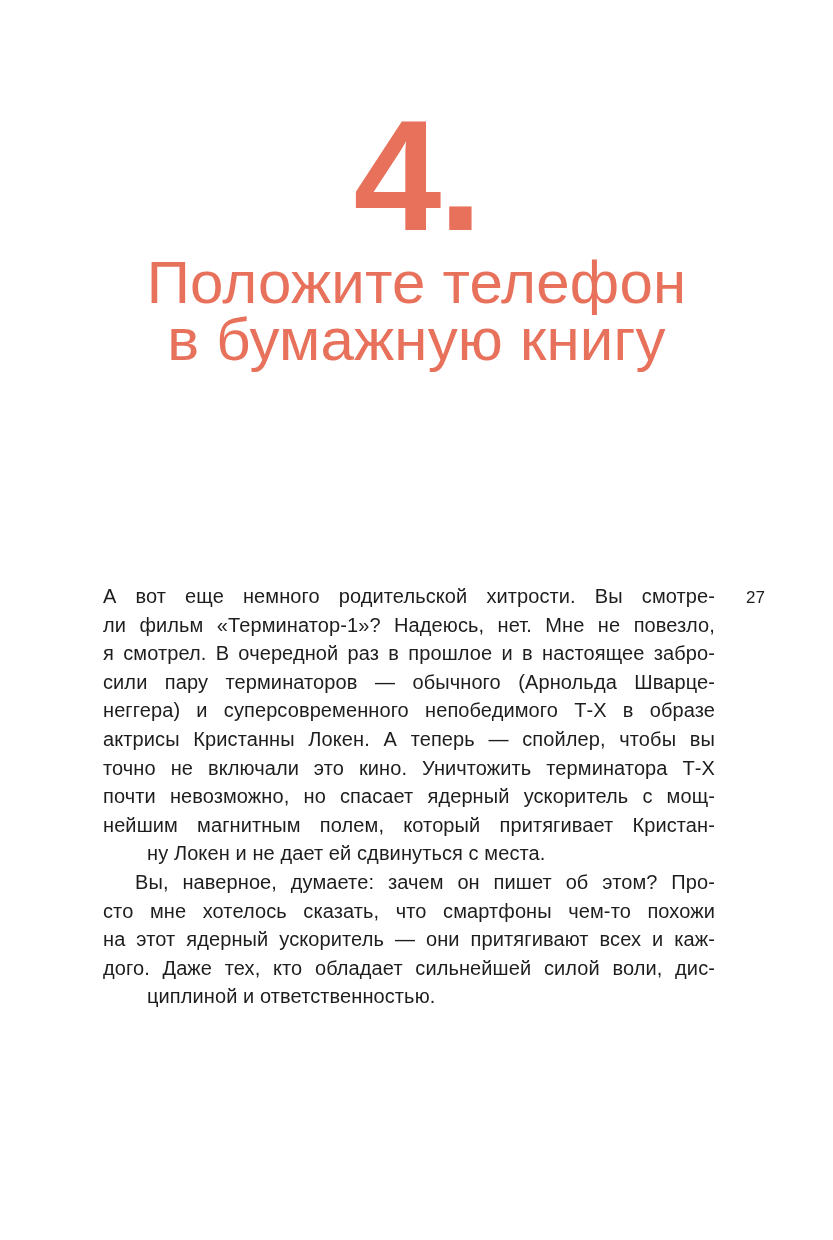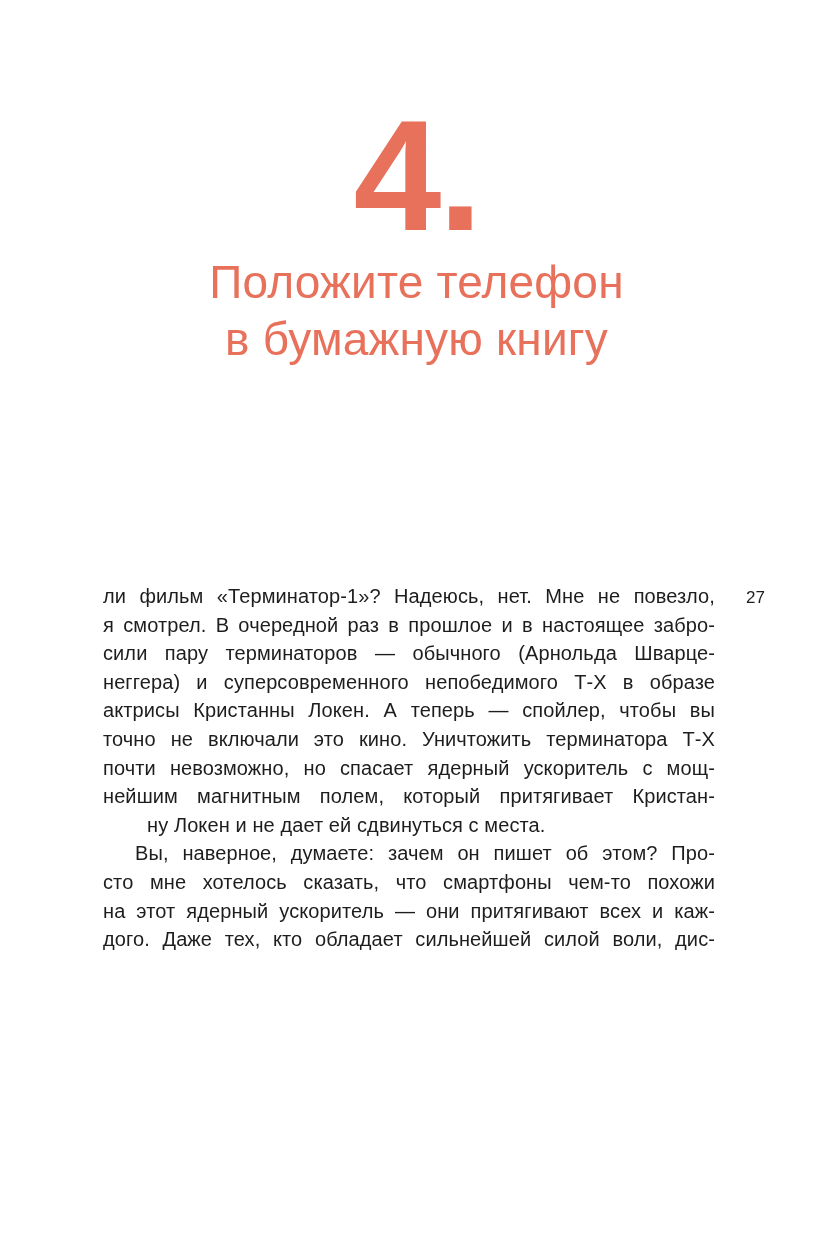--- a/index.html
+++ b/index.html
@@ -33,21 +33,21 @@
     line-height: 1;
     letter-spacing: -3px;
   }
   .chapter-title {
     position: absolute;
     top: 254px;
     left: 0;
     width: 100%;
     text-align: center;
     color: var(--accent);
-    font-size: 46px;
+    font-size: 60px;
     font-weight: 400;
     line-height: 57px;
     letter-spacing: 0.2px;
   }
   .page-number {
     position: absolute;
     top: 589px;
     left: 746px;
     color: var(--ink);
     font-size: 17px;
@@ -82,31 +82,33 @@
 
   <div class="chapter-title">
     <div>Положите телефон</div>
     <div>в бумажную книгу</div>
   </div>
 
   <div class="page-number">27</div>
 
   <div class="body-text">
     <p class="para">
+      <span class="line">А вот еще немного родительской хитрости. Вы смотре-</span>
       <span class="line">ли фильм «Терминатор-1»? Надеюсь, нет. Мне не повезло,</span>
       <span class="line">я смотрел. В очередной раз в прошлое и в настоящее забро-</span>
       <span class="line">сили пару терминаторов — обычного (Арнольда Шварце-</span>
       <span class="line">неггера) и суперсовременного непобедимого Т-Х в образе</span>
       <span class="line">актрисы Кристанны Локен. А теперь — спойлер, чтобы вы</span>
       <span class="line">точно не включали это кино. Уничтожить терминатора Т-Х</span>
       <span class="line">почти невозможно, но спасает ядерный ускоритель с мощ-</span>
       <span class="line">нейшим магнитным полем, который притягивает Кристан-</span>
       <span class="line last">ну Локен и не дает ей сдвинуться с места.</span>
     </p>
     <p class="para">
       <span class="line indent">Вы, наверное, думаете: зачем он пишет об этом? Про-</span>
       <span class="line">сто мне хотелось сказать, что смартфоны чем-то похожи</span>
       <span class="line">на этот ядерный ускоритель — они притягивают всех и каж-</span>
       <span class="line">дого. Даже тех, кто обладает сильнейшей силой воли, дис-</span>
+      <span class="line last">циплиной и ответственностью.</span>
     </p>
   </div>
 
 </div>
 
 </body></html>

